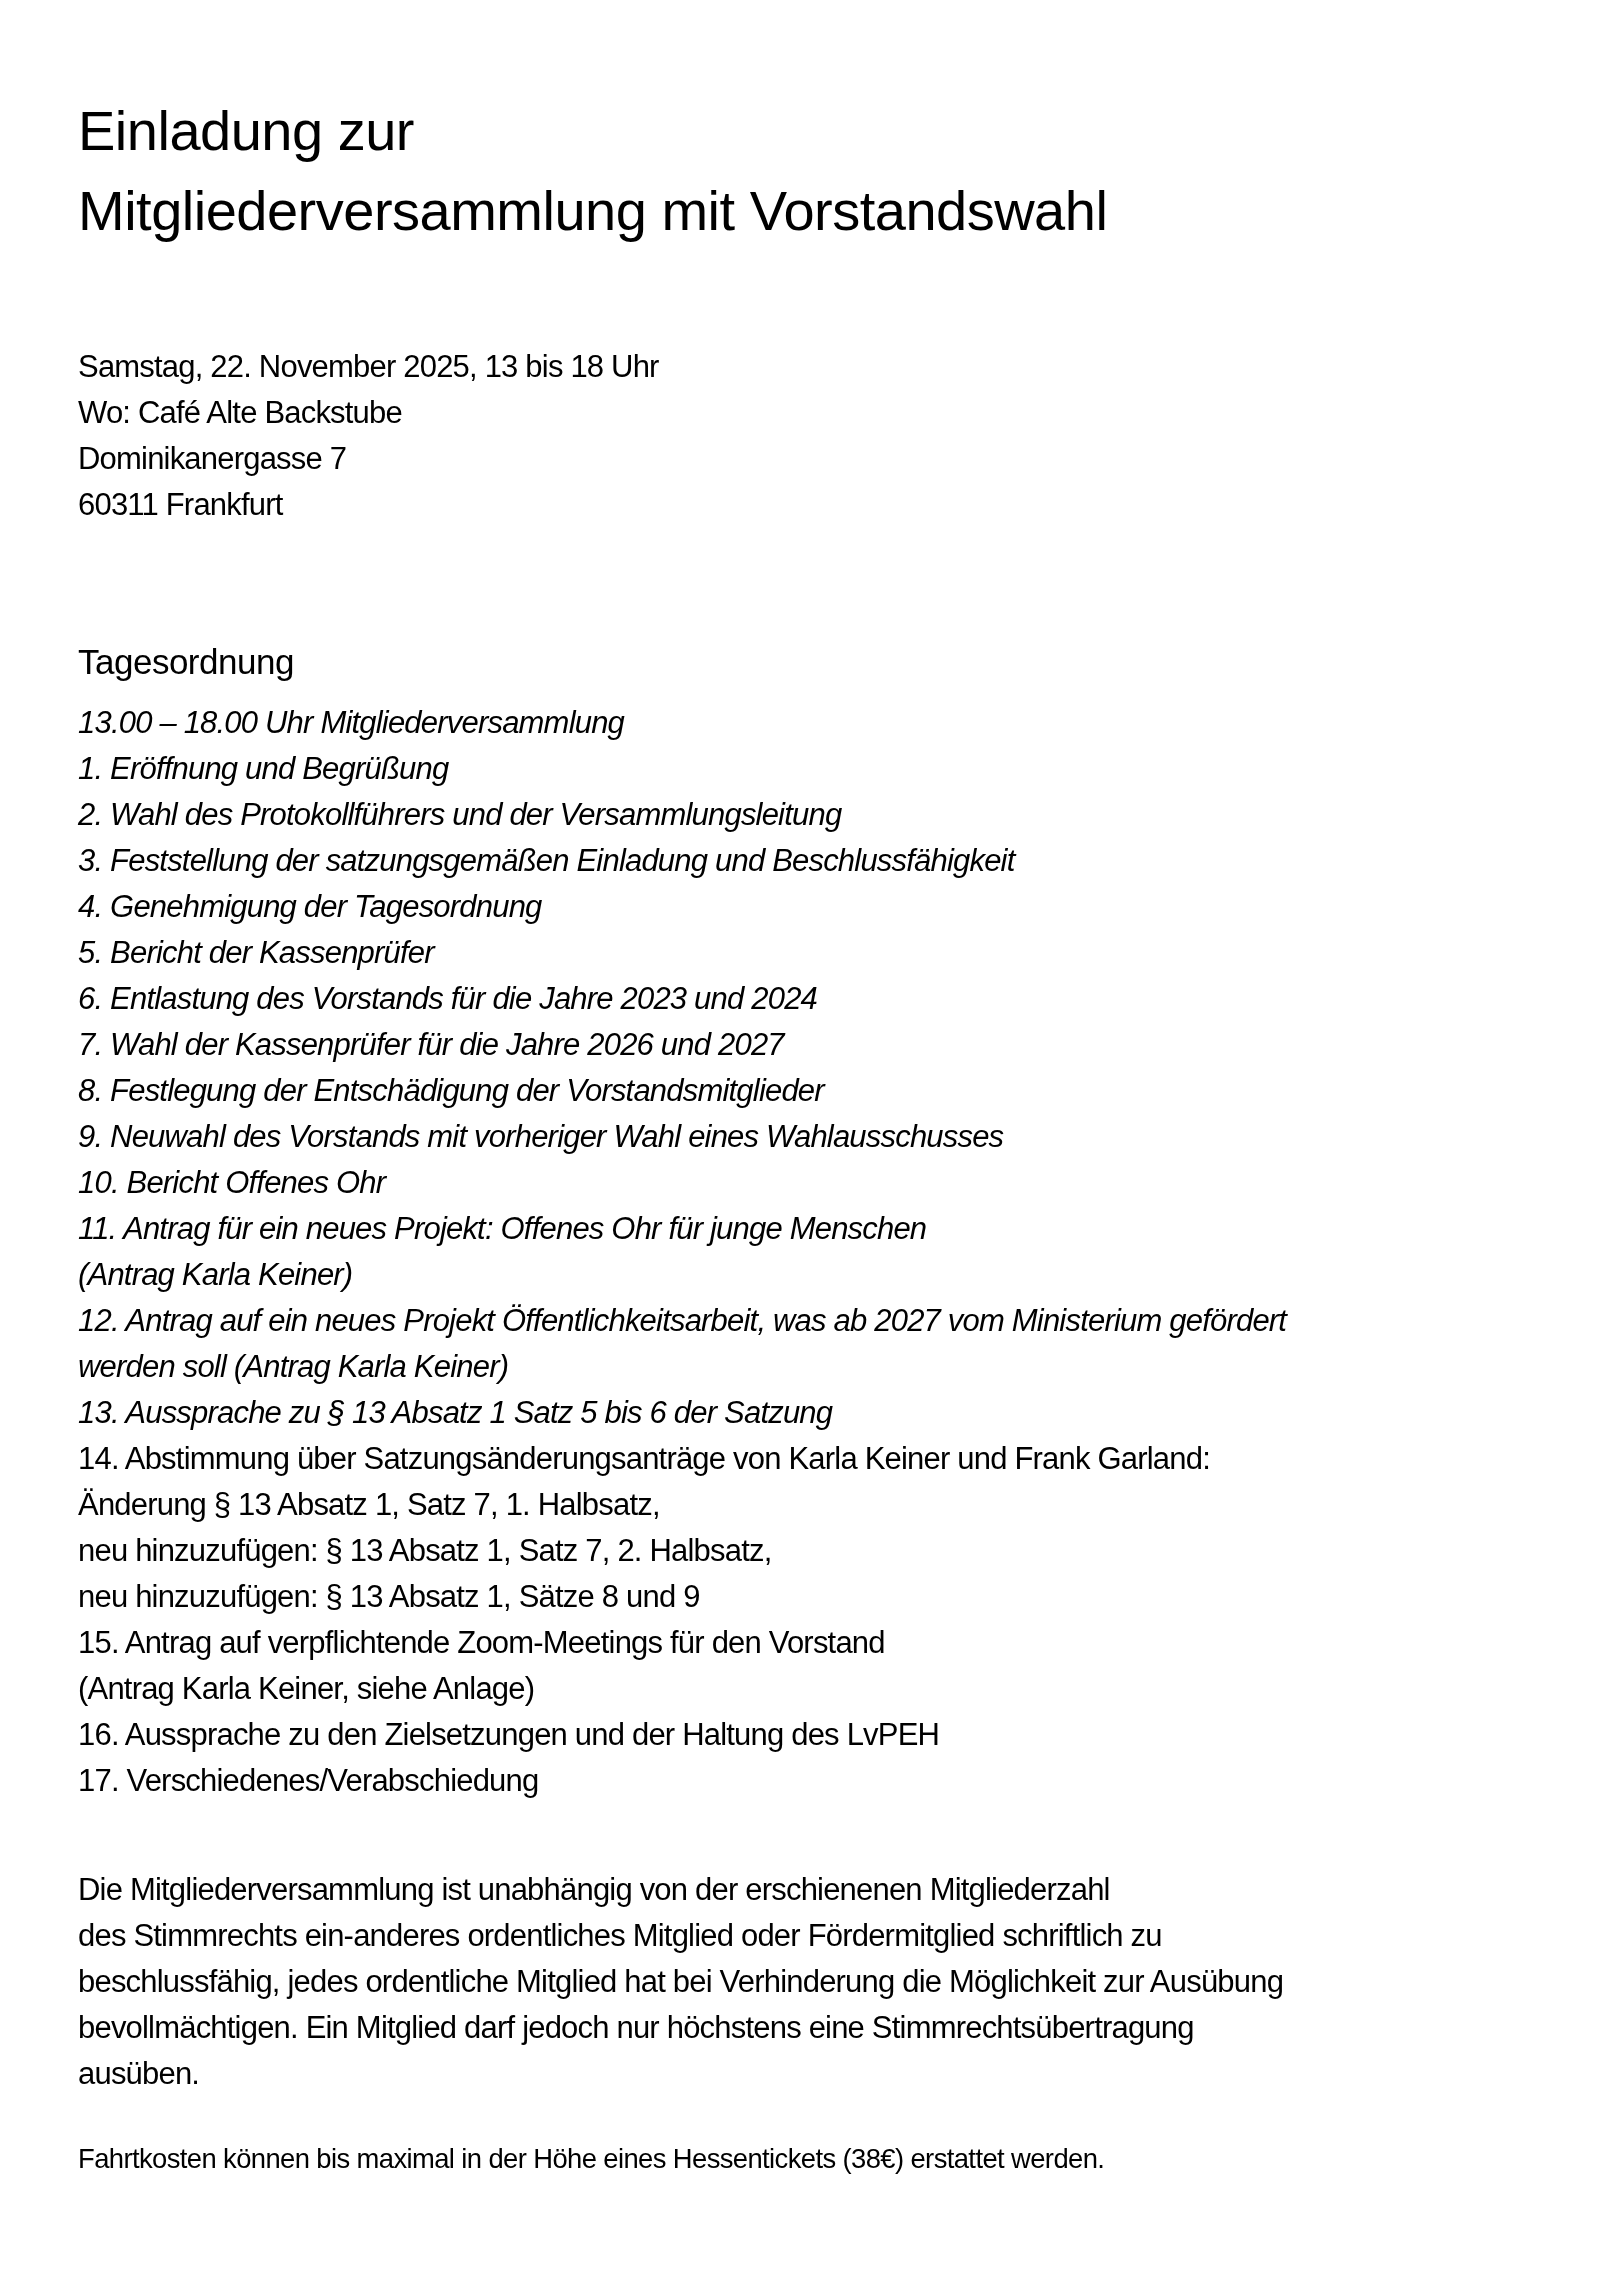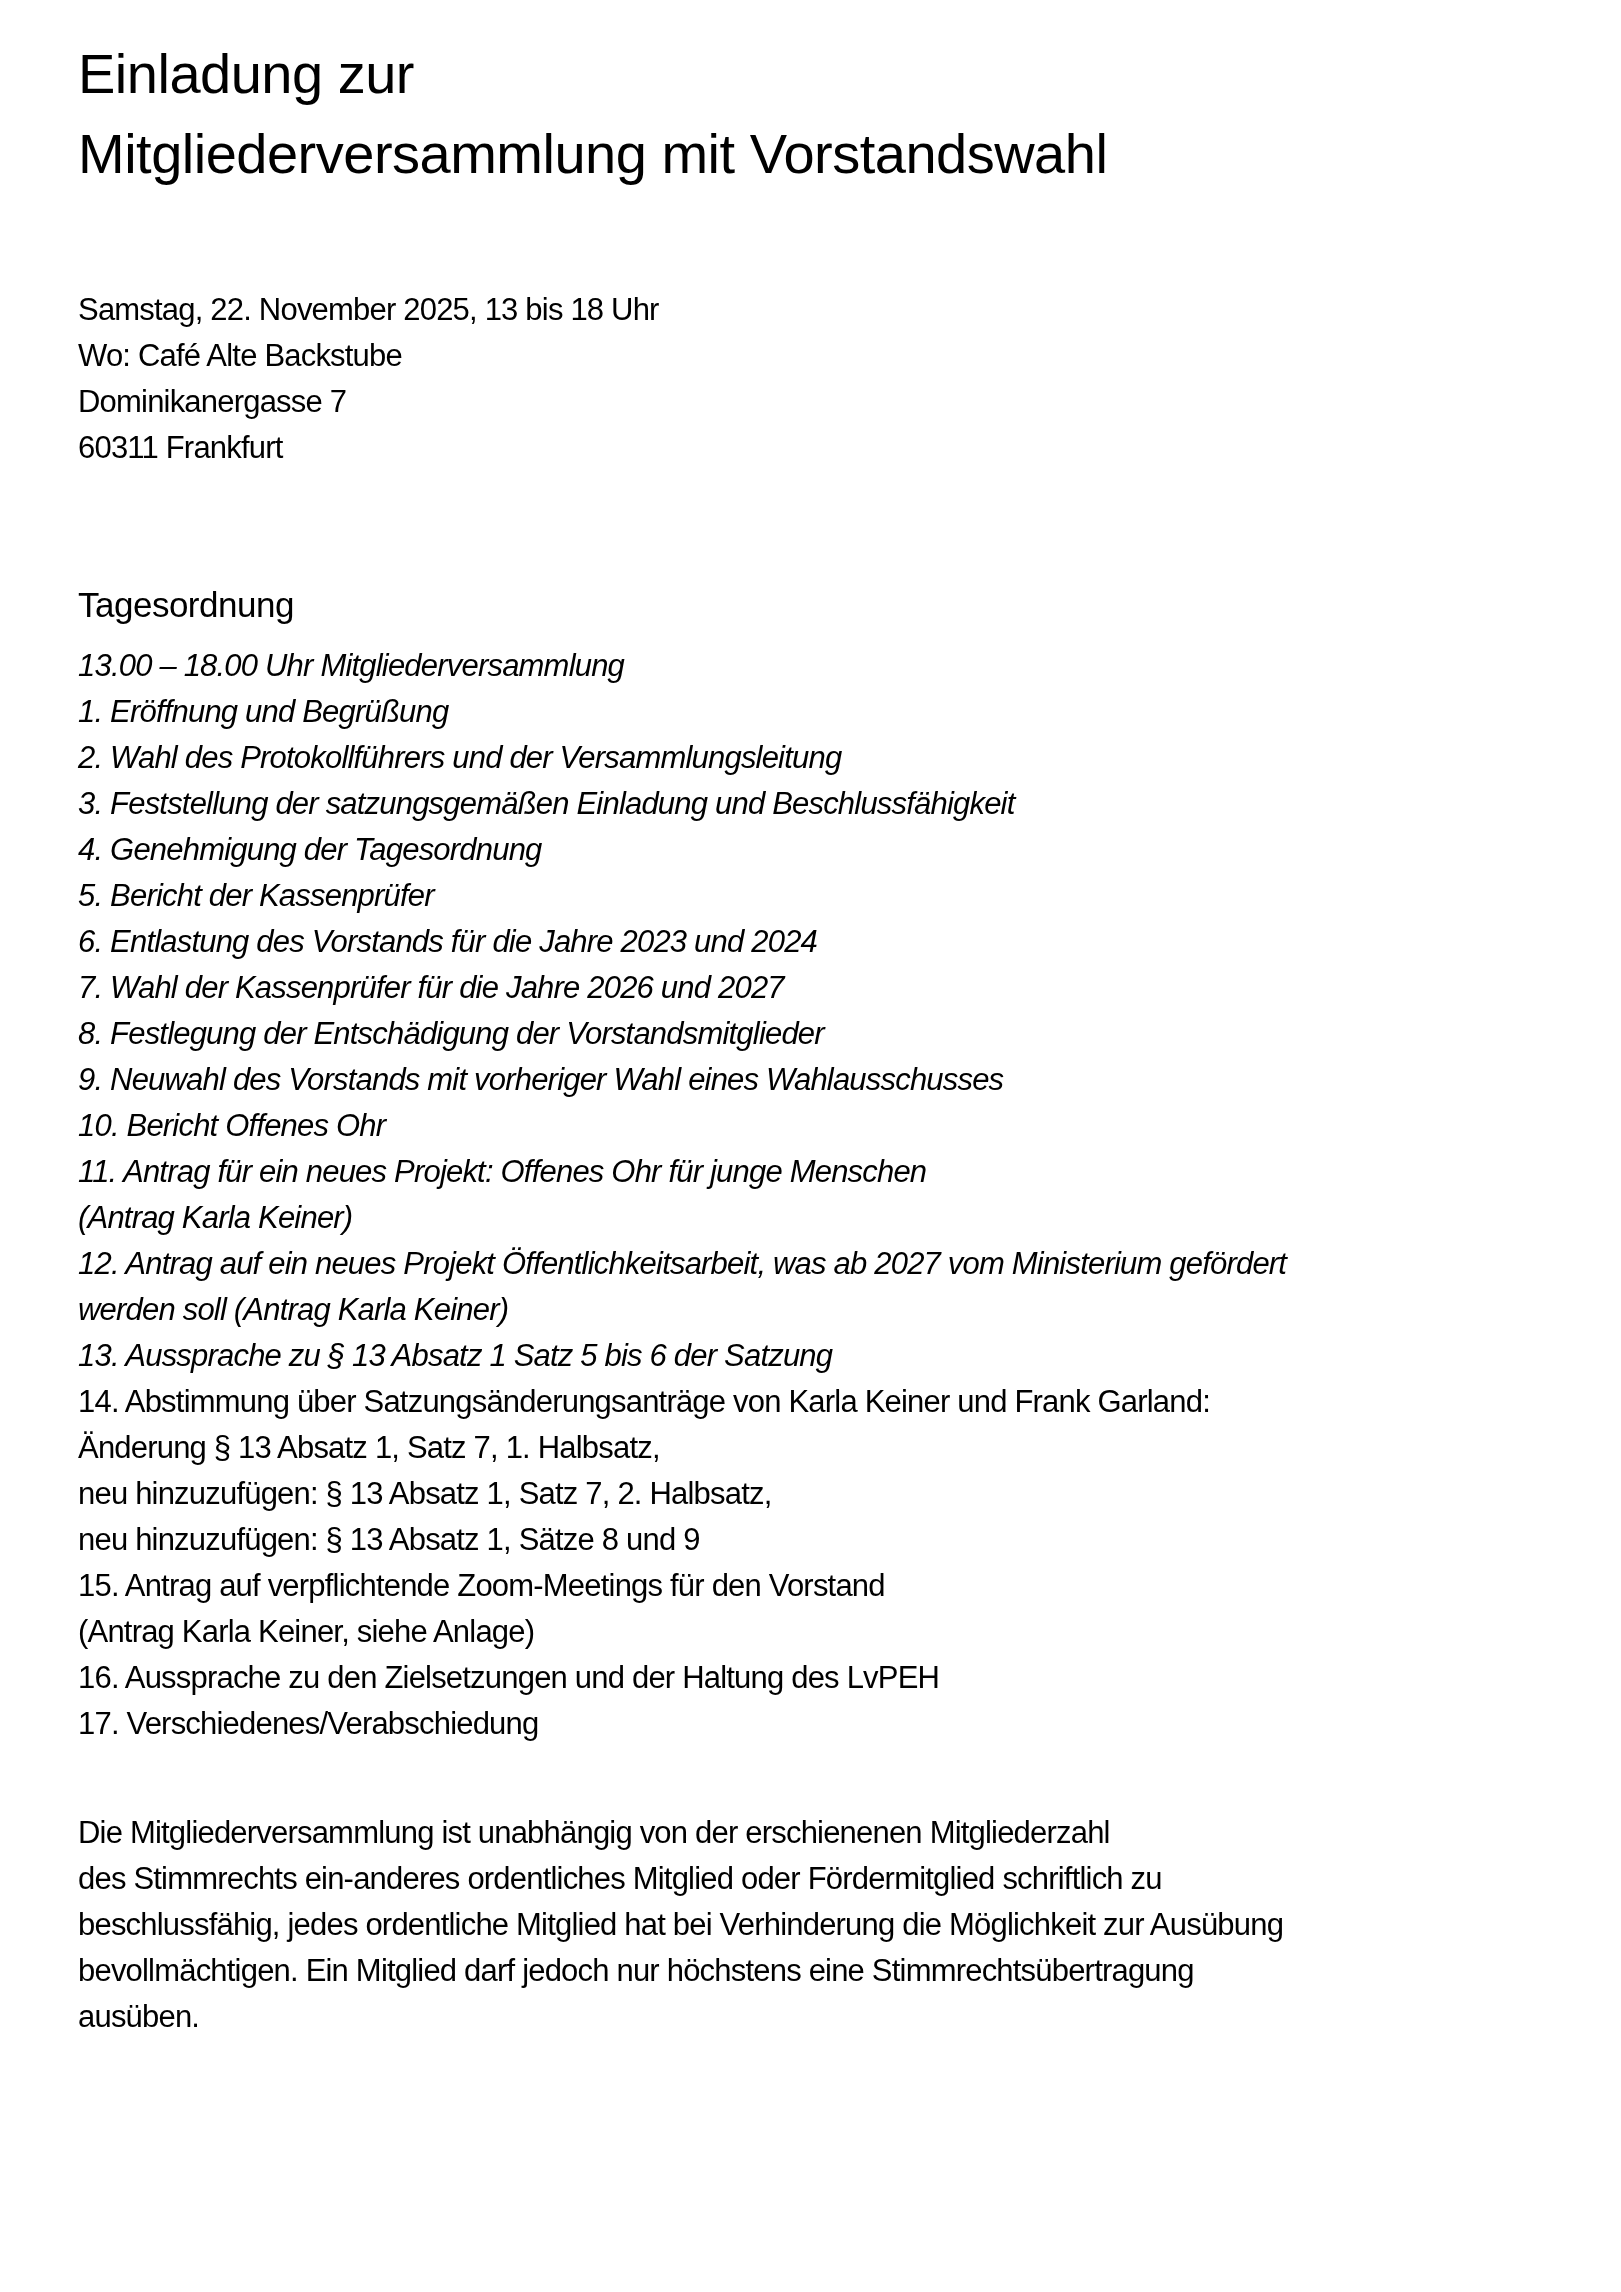--- a/index.html
+++ b/index.html
@@ -9,21 +9,21 @@
   }
   .page {
     position: relative;
     width: 1621px;
     height: 2293px;
     margin: 0 auto;
     background: #ffffff;
     color: #000000;
     font-family: "Liberation Sans", "DejaVu Sans", sans-serif;
     box-sizing: border-box;
-    padding: 34px 78px 0 78px;
+    padding: 91px 78px 0 78px;
     overflow: hidden;
   }
   .doc-title {
     font-size: 56px;
     line-height: 80px;
     font-weight: 400;
     letter-spacing: -0.5px;
     white-space: nowrap;
   }
   .event-info {
@@ -104,15 +104,16 @@
     </div>
 
   <div class="body-lines quorum-paragraph">
       <div class="line">Die Mitgliederversammlung ist unabhängig von der erschienenen Mitgliederzahl</div>
       <div class="line">des Stimmrechts ein-anderes ordentliches Mitglied oder Fördermitglied schriftlich zu</div>
       <div class="line">beschlussfähig, jedes ordentliche Mitglied hat bei Verhinderung die Möglichkeit zur Ausübung</div>
       <div class="line">bevollmächtigen. Ein Mitglied darf jedoch nur höchstens eine Stimmrechtsübertragung</div>
       <div class="line">ausüben.</div>
     </div>
 
+  <div class="travel-note">Fahrtkosten können bis maximal in der Höhe eines Hessentickets (38€) erstattet werden.</div>
 
 </div>
 
 
 </body></html>

